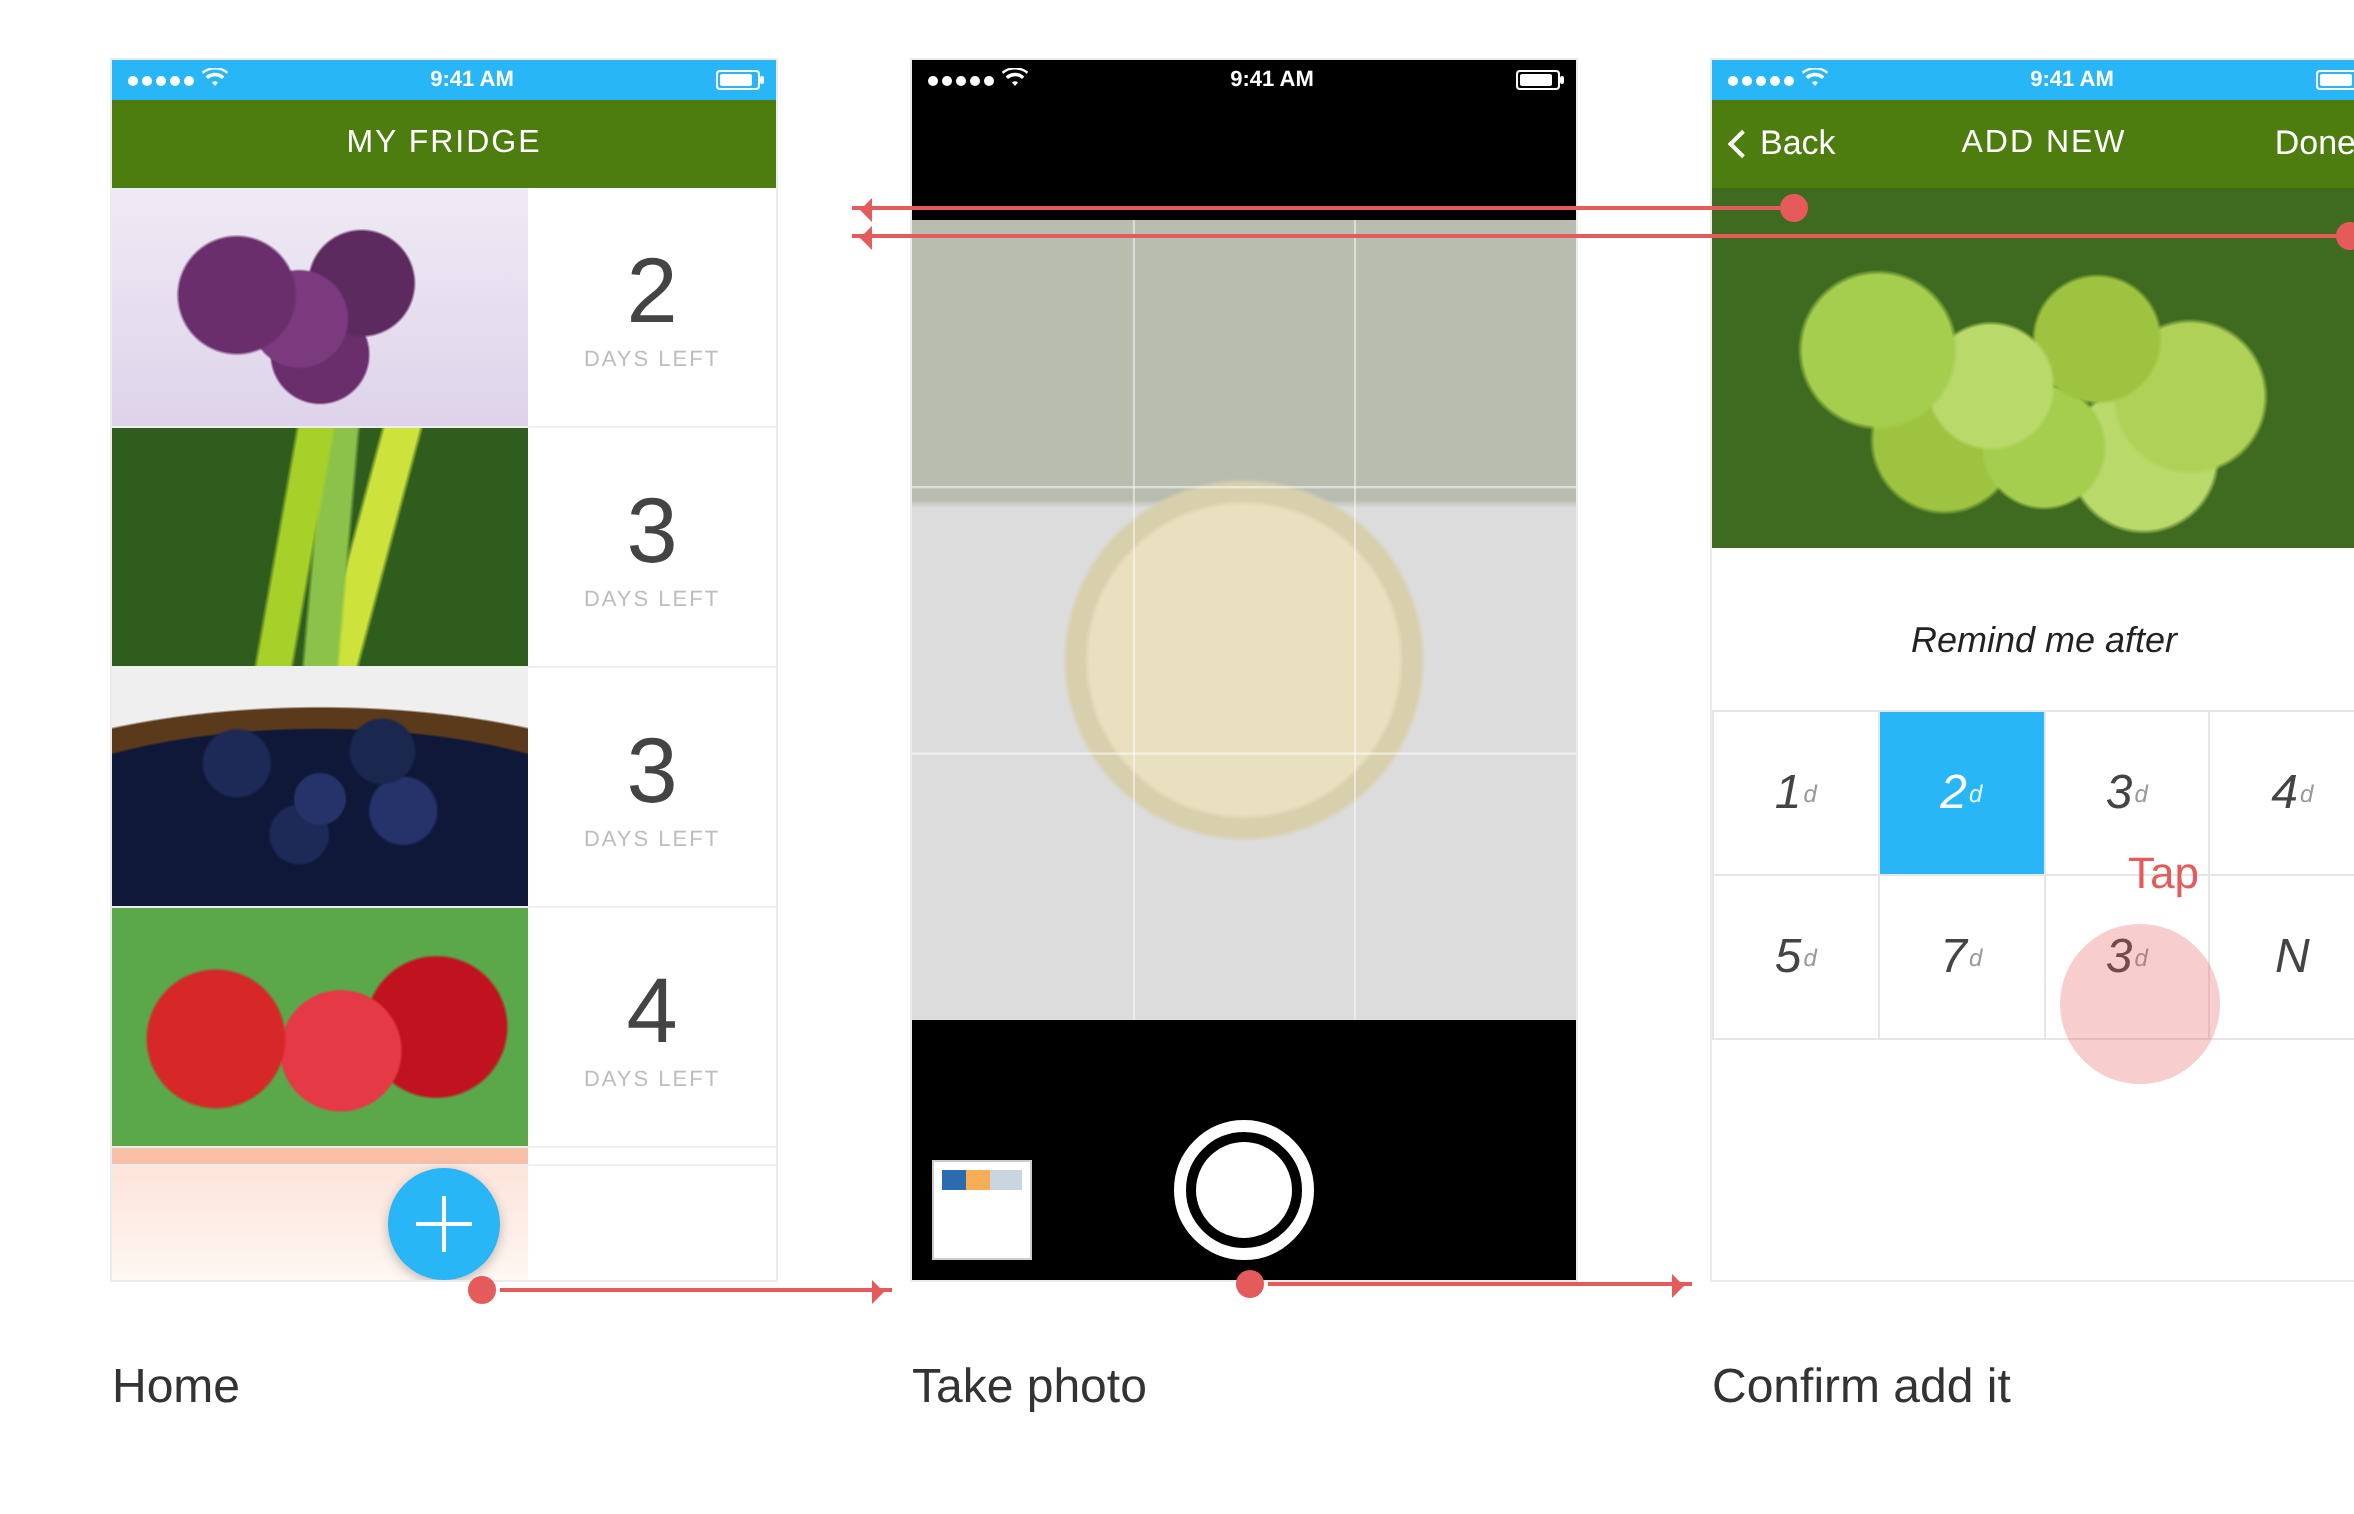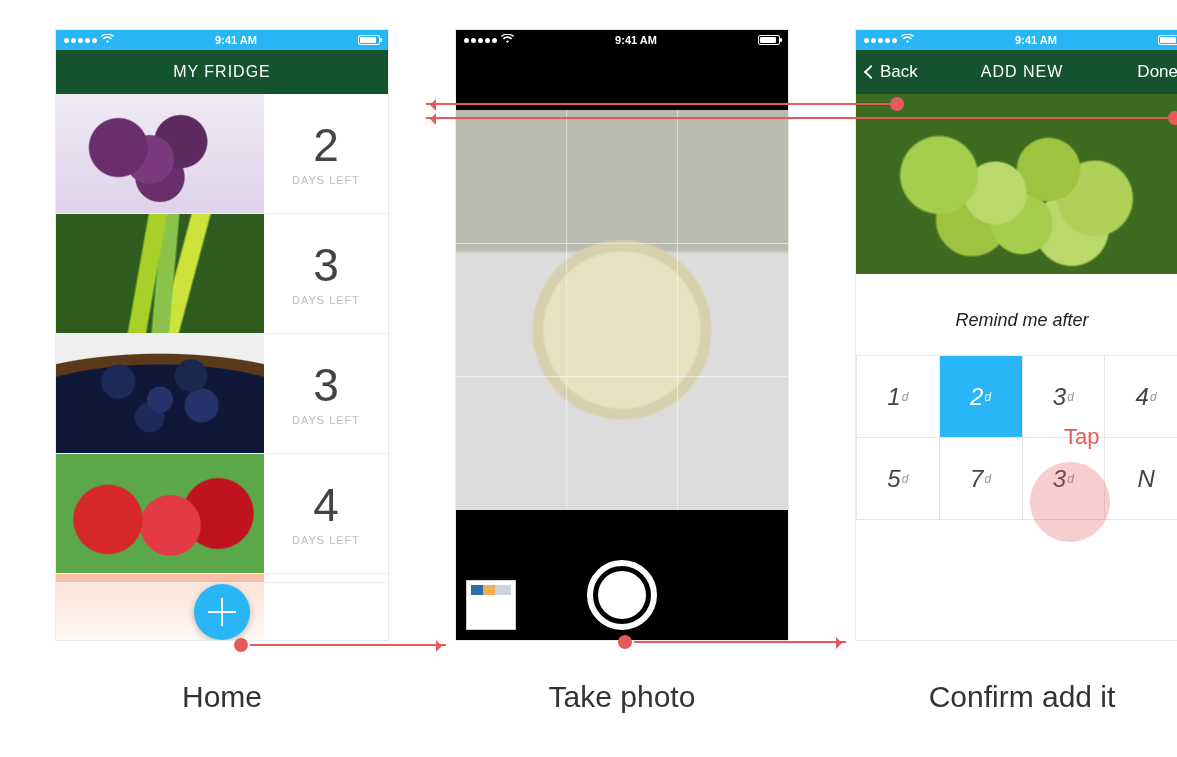--- a/index.html
+++ b/index.html
@@ -46,21 +46,21 @@
   .signal-dots span { width: 5px; height: 5px; border-radius: 50%; background: #fff; display: inline-block; }
   .battery {
     width: 22px; height: 10px; border: 1px solid #fff; border-radius: 2px; position: relative;
   }
   .battery::after { content:""; position:absolute; right:-3px; top:2px; width:2px; height:4px; background:#fff; border-radius:1px;}
   .battery::before { content:""; position:absolute; left:1px; top:1px; right:3px; bottom:1px; background:#fff; border-radius:1px;}
 
   
   .nav-bar {
     height: 44px;
-    background: #14532d;
+    background: #4d7c0f;
     color: #fff;
     display: flex;
     align-items: center;
     justify-content: center;
     position: relative;
     font-size: 16px;
     letter-spacing: 1px;
     font-weight: 400;
   }
   .nav-left, .nav-right {
@@ -236,22 +236,22 @@
   .tap-highlight {
     position:absolute; width:80px; height:80px; border-radius:50%;
     background: rgba(229,90,90,0.3);
   }
   .tap-label {
     position:absolute; color:#e55a5a; font-size:22px; font-weight:400;
   }
 
   
   .caption {
-    position:absolute; top: 680px; width:332px; text-align:center;
-    font-size: 30px; color:#333; font-weight:300;
+    position:absolute; top: 680px; width:332px; 
+    font-size: 24px; color:#333; font-weight:300;
   }
   .caption.c1 { left:20px; }
   .caption.c2 { left:420px; }
   .caption.c3 { left:820px; }
 </style>
 </head>
 <body>
 
 <div class="canvas">
 

